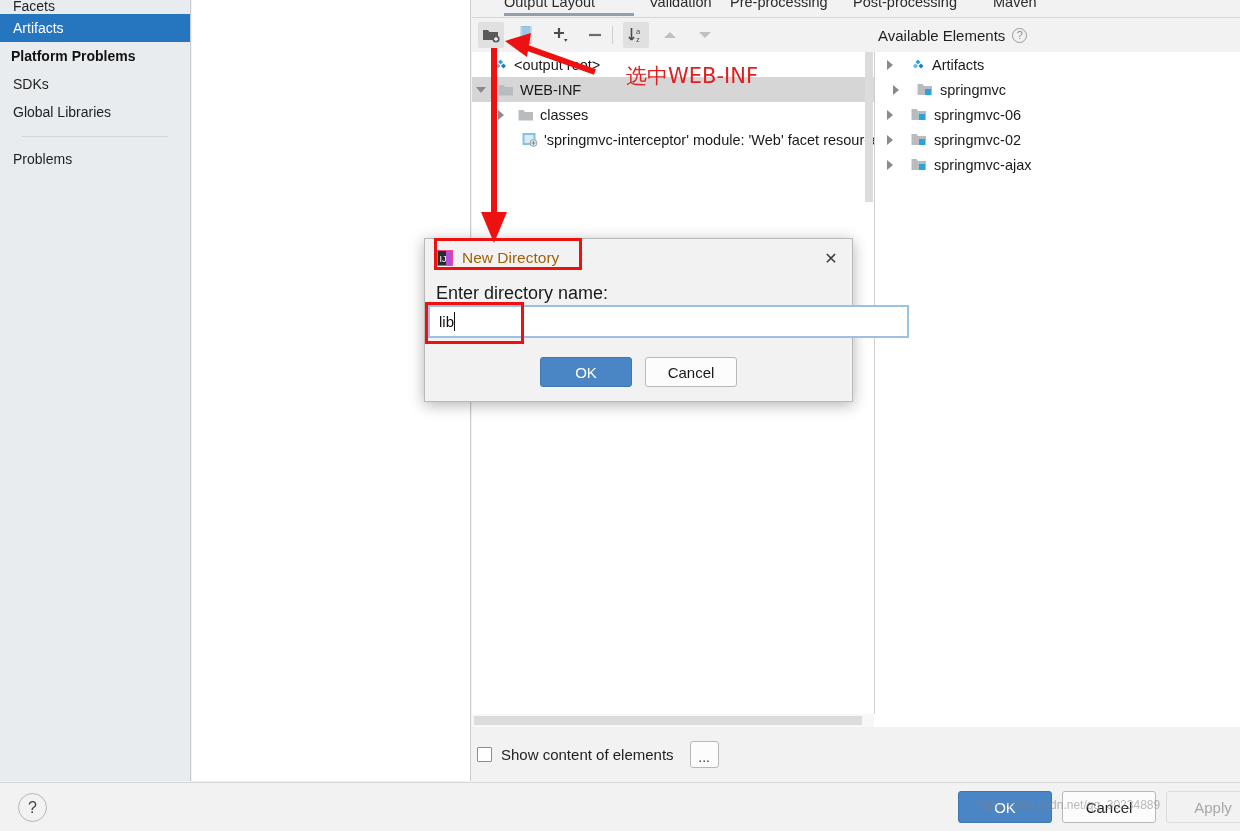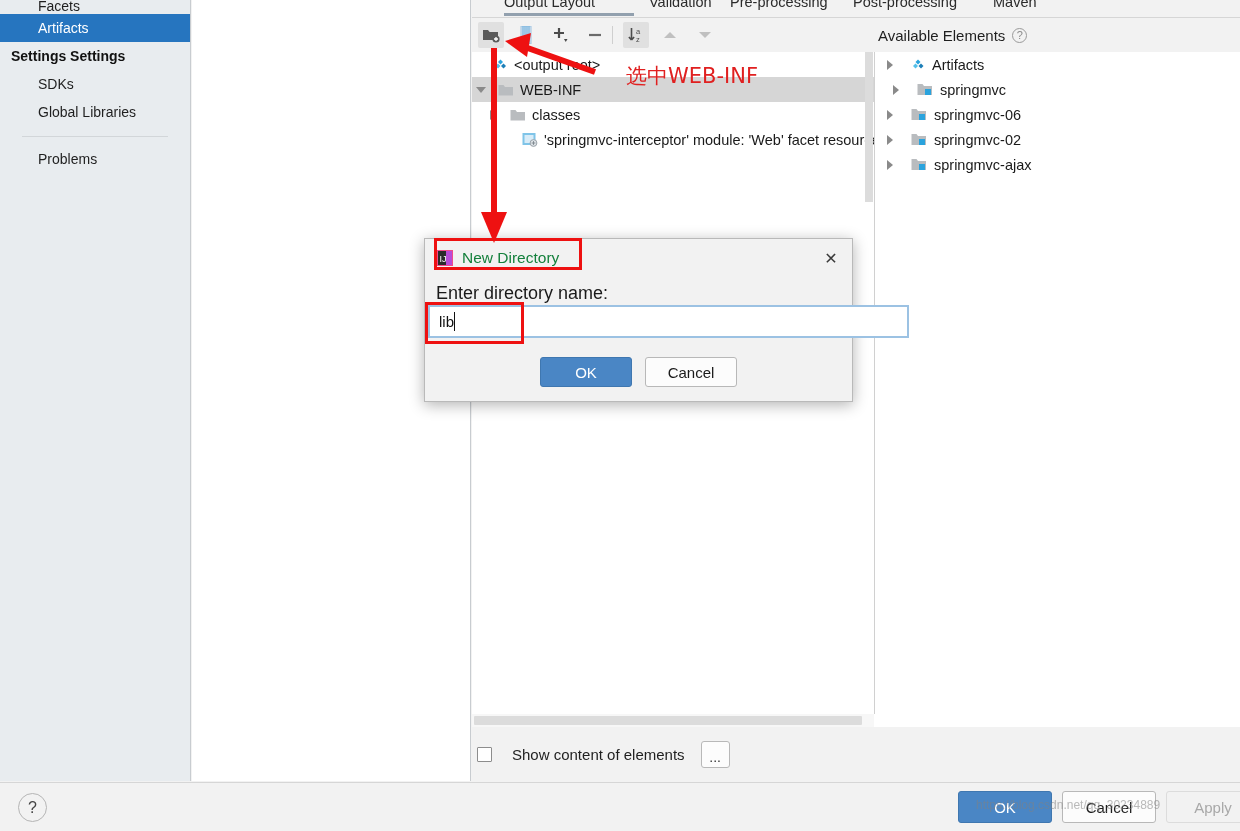--- a/index.html
+++ b/index.html
@@ -22,21 +22,21 @@
     position: absolute; left: 0; top: 0;
     width: 191px; height: 781px;
     background: #e8ecef;
     border-right: 1px solid #c8ccd0;
   }
   .side-item {
     height: 28px;
     display: flex; align-items: center;
     font-size: 14px;
     color: #1f1f1f;
-    padding-left: 38px;
+    padding-left: 13px;
     white-space: nowrap;
   }
   .side-item.cut { height: 14px; align-items: flex-end; }
   .side-item.selected {
     background: #2675bf;
     color: #ffffff;
   }
   .side-group {
     height: 28px;
     display: flex; align-items: center;
@@ -209,21 +209,21 @@
     display: flex; align-items: center;
     padding-left: 5px;
   }
   .cbx {
     width: 15px; height: 15px;
     border: 1px solid #8d8d8d;
     background: #fff;
     border-radius: 1px;
   }
   #bottom-bar .cb-label {
-    font-size: 15px; color: #1f1f1f; margin-left: 20px;
+    font-size: 15px; color: #1f1f1f; margin-left: 9px;
   }
   .dots-btn {
     margin-left: 16px;
     width: 29px; height: 27px;
     border: 1px solid #b8b8b8;
     border-radius: 3px;
     background: #fcfcfc;
     display: flex; align-items: flex-end; justify-content: center;
     font-size: 14px; color: #333;
     padding-bottom: 3px;
@@ -277,21 +277,21 @@
     border: 1px solid #b9b9b9;
     box-shadow: 0 3px 14px rgba(0,0,0,.30);
   }
   #dlg-title-bar {
     position: relative;
     height: 37px;
     display: flex; align-items: center;
     padding-left: 12px;
   }
   #dlg-title {
-    font-size: 15.5px; color: #15803d; margin-left: 9px;
+    font-size: 15.5px; color: #a16207; margin-left: 9px;
   }
   #dlg-close {
     position: absolute; right: 10px; top: 8px;
     width: 22px; height: 22px;
     display: flex; align-items: center; justify-content: center;
     color: #3a3a3a; font-size: 16px;
   }
   #dlg-label {
     position: absolute; left: 12px; top: 281px;
     font-size: 18px; color: #1a1a1a;
@@ -357,21 +357,21 @@
 <div id="root">
 
   <div id="sidebar">
     <div class="side-item cut">
       <span>Facets</span>
     </div>
     <div class="side-item selected">
       <span>Artifacts</span>
     </div>
     <div class="side-group">
-      <span>Settings Settings</span>
+      <span>Platform Problems</span>
     </div>
     <div class="side-item">
       <span>SDKs</span>
     </div>
     <div class="side-item">
       <span>Global Libraries</span>
     </div>
     <div class="side-sep"></div>
     <div class="side-item">
       <span>Problems</span>
@@ -466,21 +466,21 @@
       <div class="tree-row selected" style="padding-left:0">
         <span class="twisty open">
             <i></i>
           </span>
         <svg class="ico" width="16" height="14" viewBox="0 0 16 14" style="margin-left:8px">
           <path d="M0.5 2 h5 l1.5 2 H15 v8.5 H0.5 Z" fill="#b9bcbf"></path>
         </svg>
         <span>WEB-INF</span>
       </div>
 
-      <div class="tree-row" style="padding-left:12px">
+      <div class="tree-row" style="padding-left:20px">
         <span class="twisty">
             <i></i>
           </span>
         <svg class="ico" width="16" height="14" viewBox="0 0 16 14" style="margin-left:8px">
           <path d="M0.5 2 h5 l1.5 2 H15 v8.5 H0.5 Z" fill="#b9bcbf"></path>
         </svg>
         <span>classes</span>
       </div>
 
       <div class="tree-row" style="padding-left:24px">

